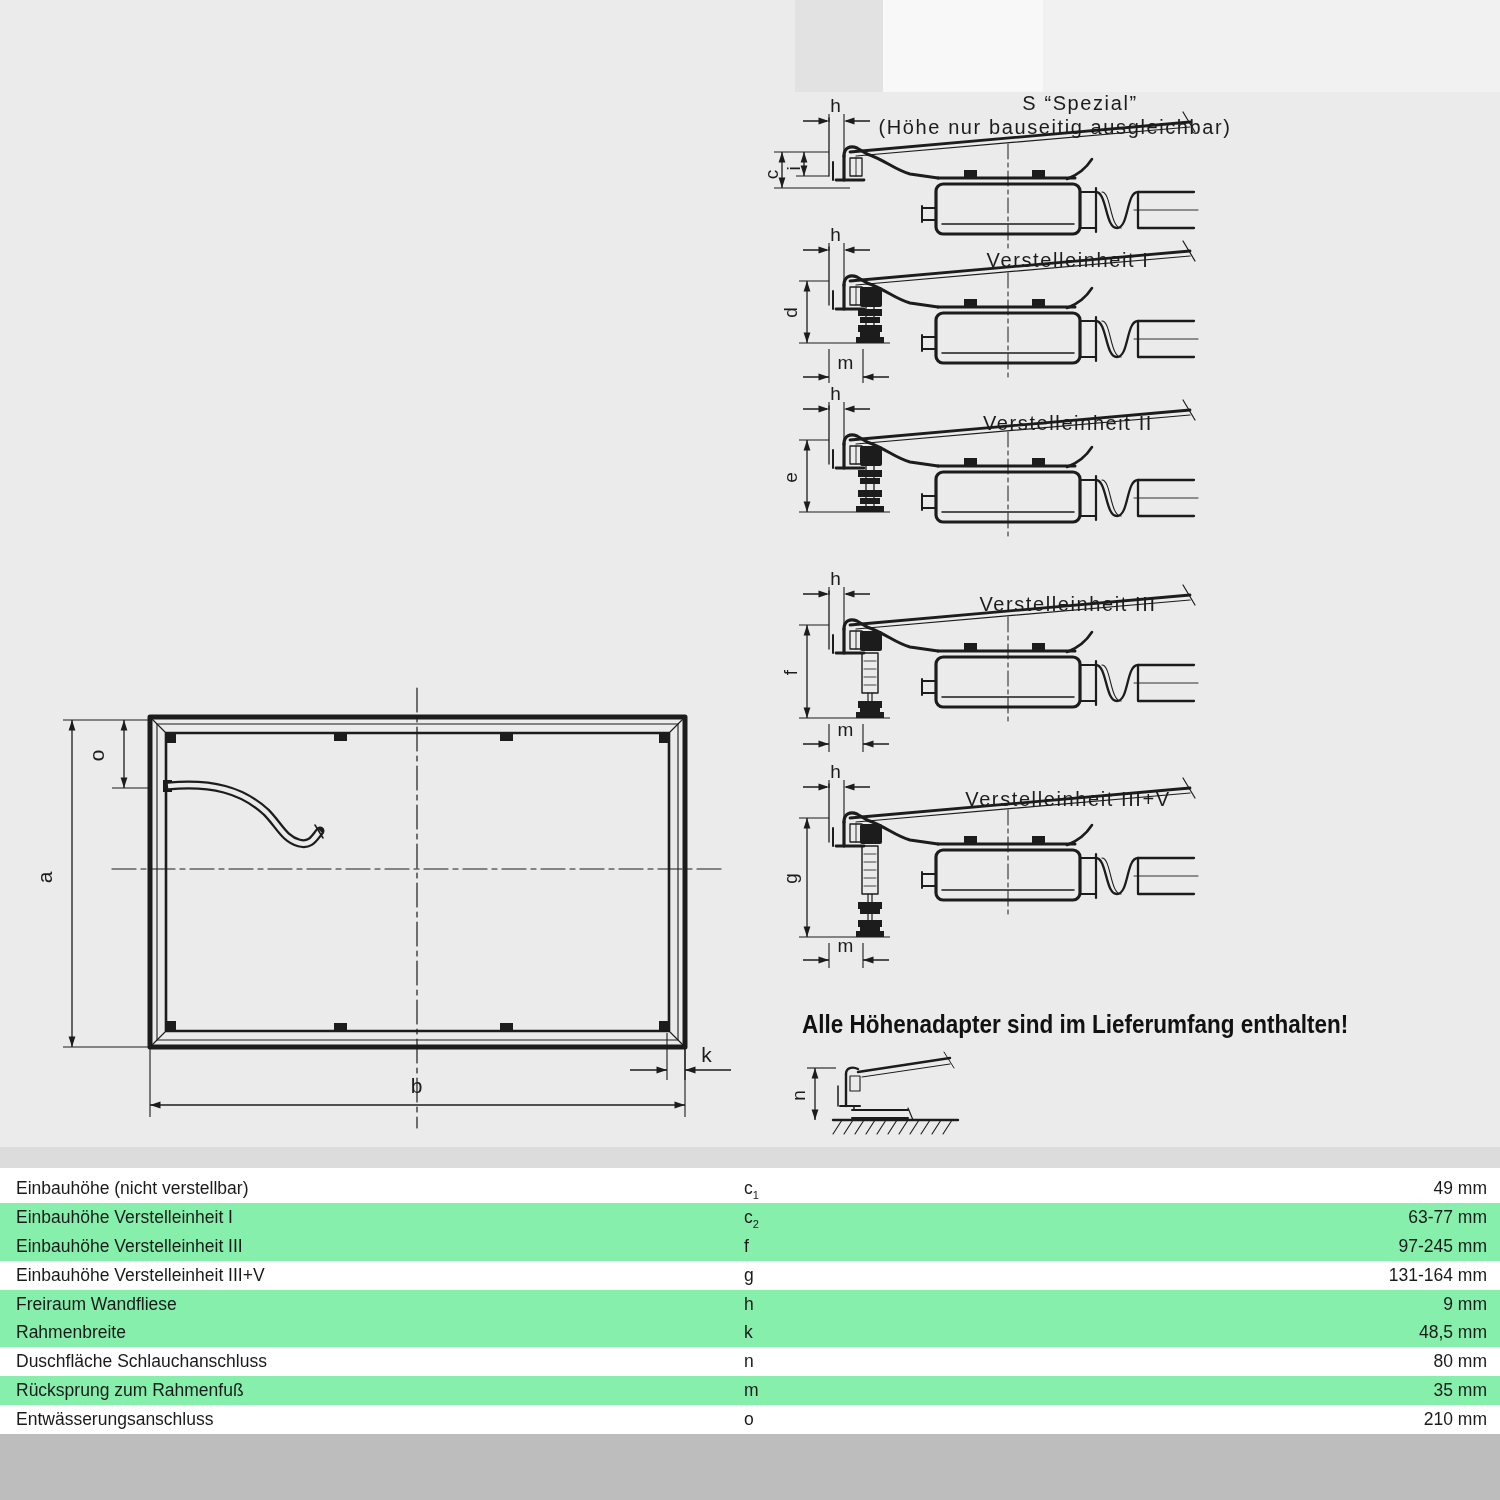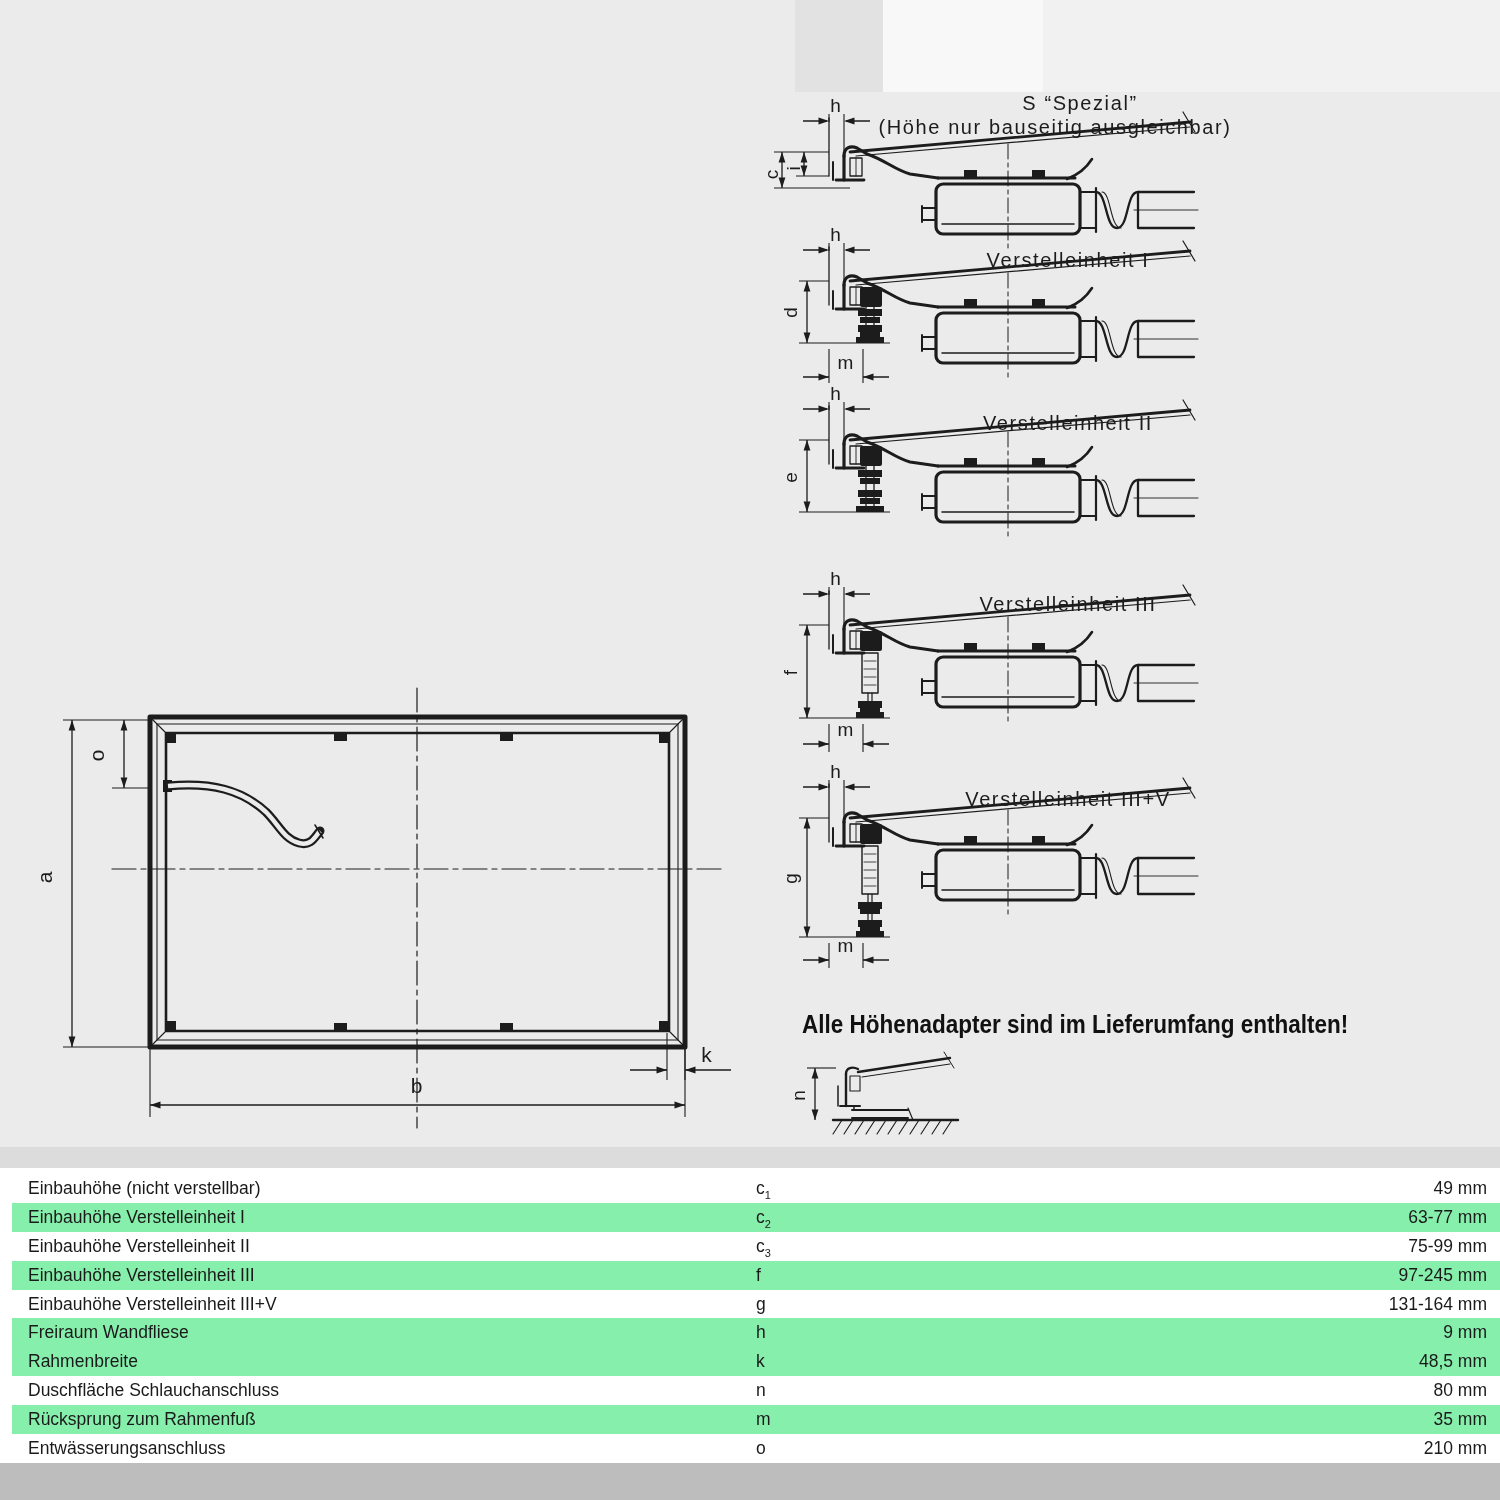--- a/index.html
+++ b/index.html
@@ -15,21 +15,21 @@
   .dim{font-size:19px;letter-spacing:1px;}
   .ttl{font-size:20px;letter-spacing:1.6px;}
   .note{position:absolute;left:802px;top:1010px;font-size:25px;font-weight:bold;
         letter-spacing:0;white-space:nowrap;transform:scaleX(.9);transform-origin:left center;color:#111;}
   
   .spec{position:absolute;left:0;top:1147px;width:1500px;height:353px;background:#fff;
         display:flex;flex-direction:column;}
   .strip-top{height:21px;background:#dcdcdc;}
   .spacer{height:6px;background:#ffffff;}
   .trow{height:28.9px;position:relative;display:flex;align-items:center;
-        font-size:17.5px;color:#1a1a1a;background:#ffffff;margin-left:12px;}
+        font-size:17.5px;color:#1a1a1a;background:#ffffff;}
   .trow.alt{background:#86efac;}
   .tlabel{position:absolute;left:16px;white-space:nowrap;}
   .tsym{position:absolute;left:744px;white-space:nowrap;}
   .tsym sub{font-size:11px;line-height:0;}
   .tval{position:absolute;right:13px;white-space:nowrap;}
   .strip-bottom{flex:1;background:#bdbdbd;}
 </style>
 </head>
 <body>
 
@@ -289,25 +289,20 @@
         <div class="trow">
       <span class="tlabel">Einbauhöhe (nicht verstellbar)</span>
       <span class="tsym"><span class="tsym-main">c</span><sub class="tsym-sub">1</sub></span>
       <span class="tval">49 mm</span>
     </div>
         <div class="trow alt">
       <span class="tlabel">Einbauhöhe Verstelleinheit I</span>
       <span class="tsym"><span class="tsym-main">c</span><sub class="tsym-sub">2</sub></span>
       <span class="tval">63-77 mm</span>
     </div>
-        <div class="trow">
-      <span class="tlabel">Einbauhöhe Verstelleinheit II</span>
-      <span class="tsym"><span class="tsym-main">c</span><sub class="tsym-sub">3</sub></span>
-      <span class="tval">75-99 mm</span>
-    </div>
         <div class="trow alt">
       <span class="tlabel">Einbauhöhe Verstelleinheit III</span>
       <span class="tsym"><span class="tsym-main">f</span><sub class="tsym-sub"></sub></span>
       <span class="tval">97-245 mm</span>
     </div>
         <div class="trow">
       <span class="tlabel">Einbauhöhe Verstelleinheit III+V</span>
       <span class="tsym"><span class="tsym-main">g</span><sub class="tsym-sub"></sub></span>
       <span class="tval">131-164 mm</span>
     </div>

